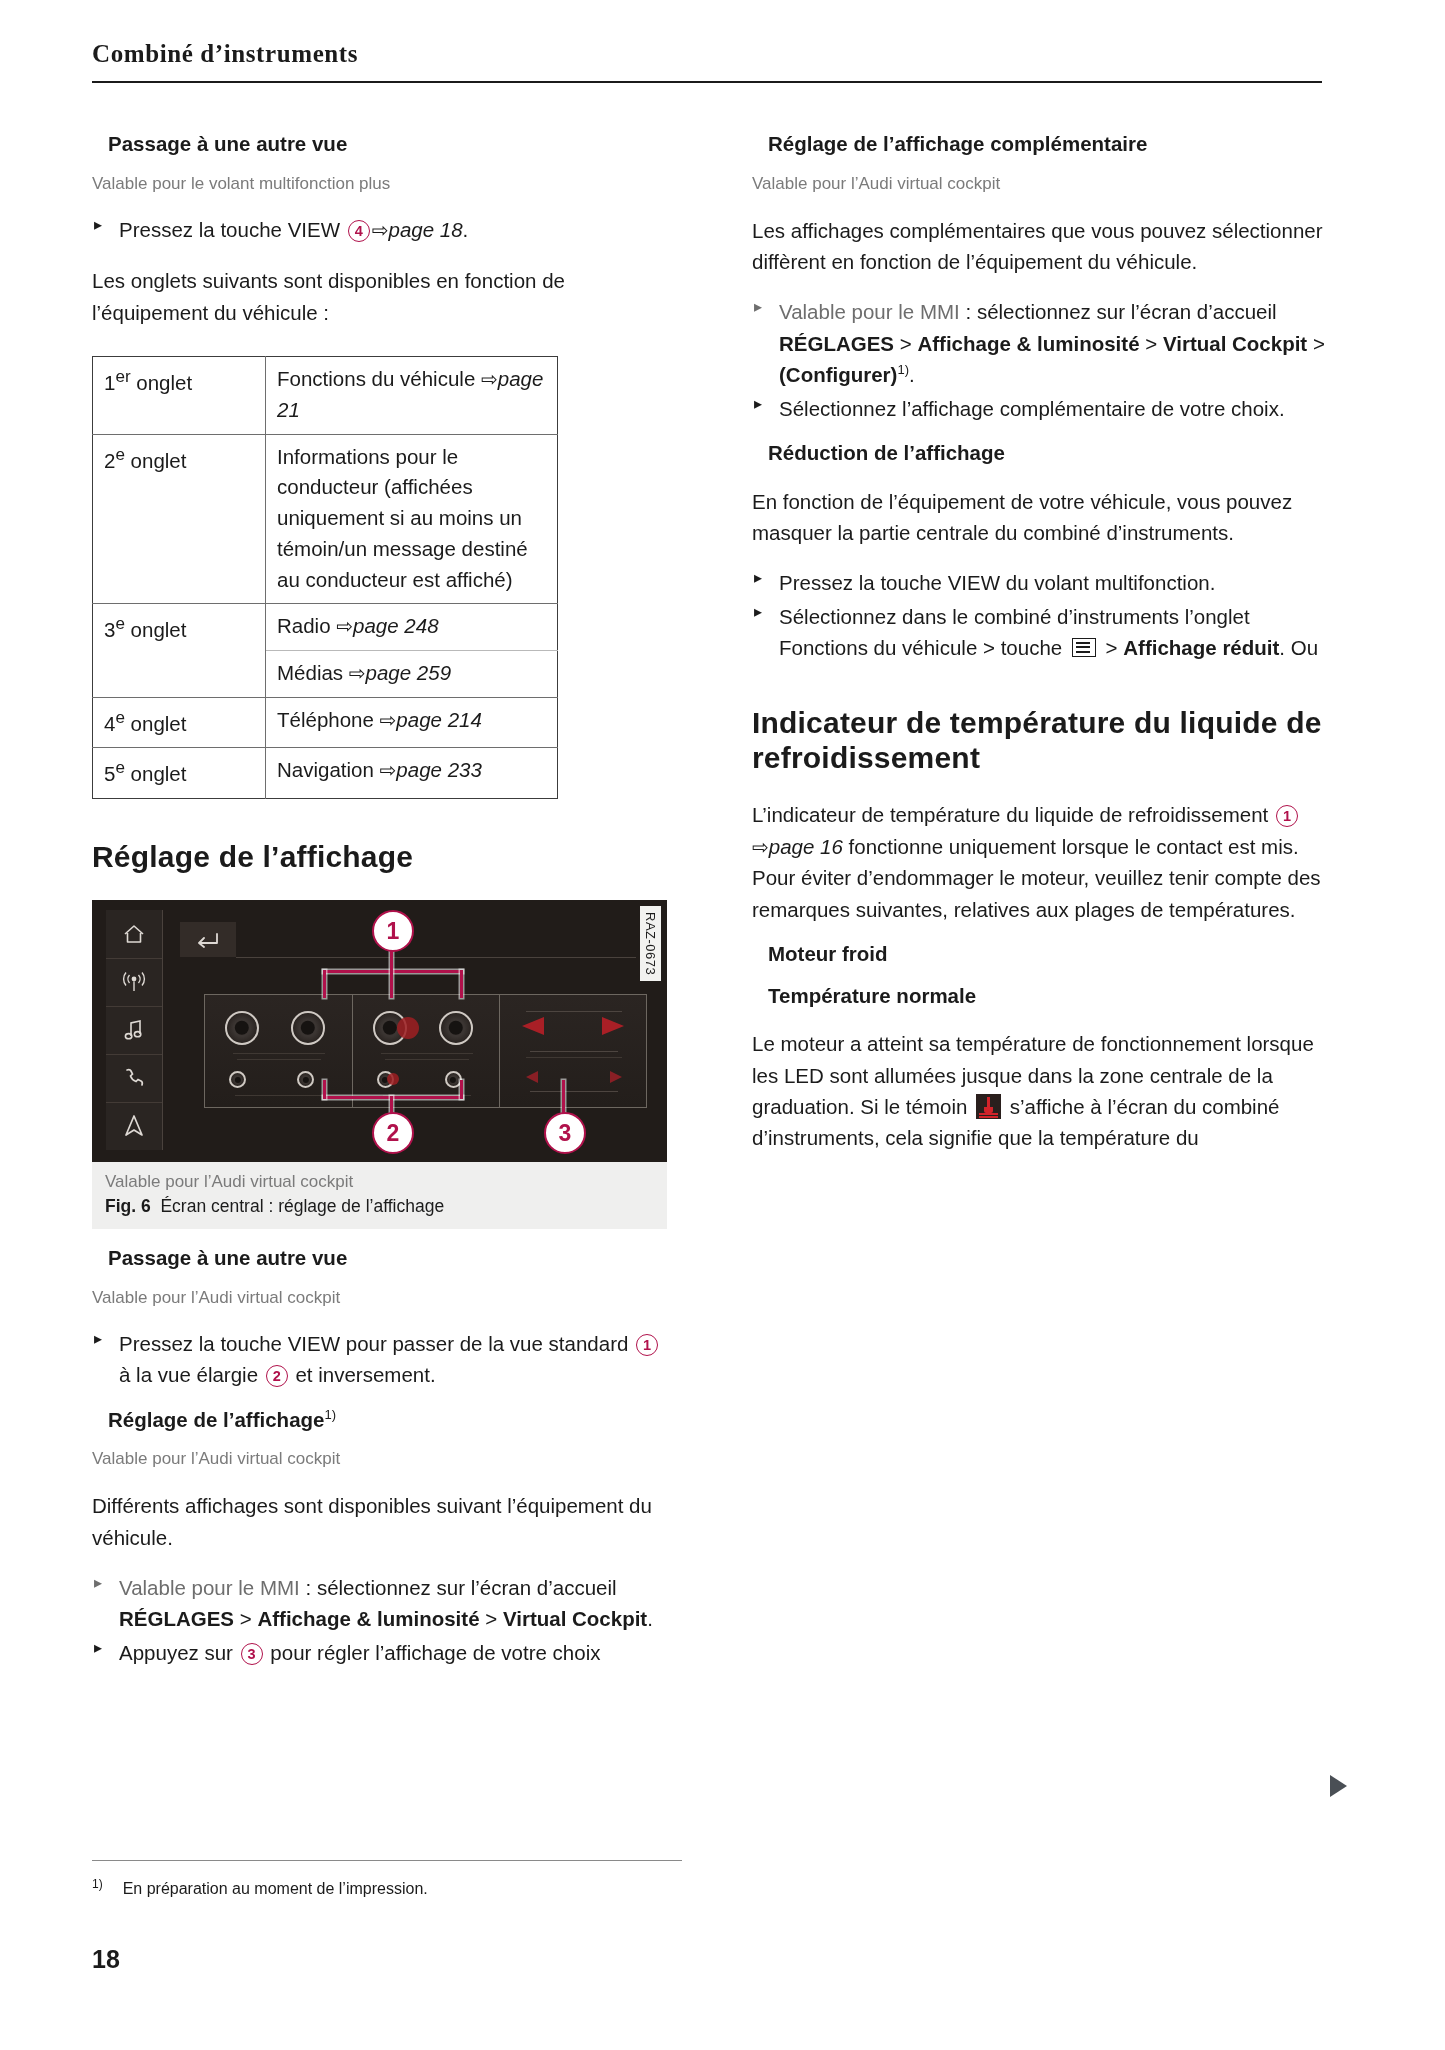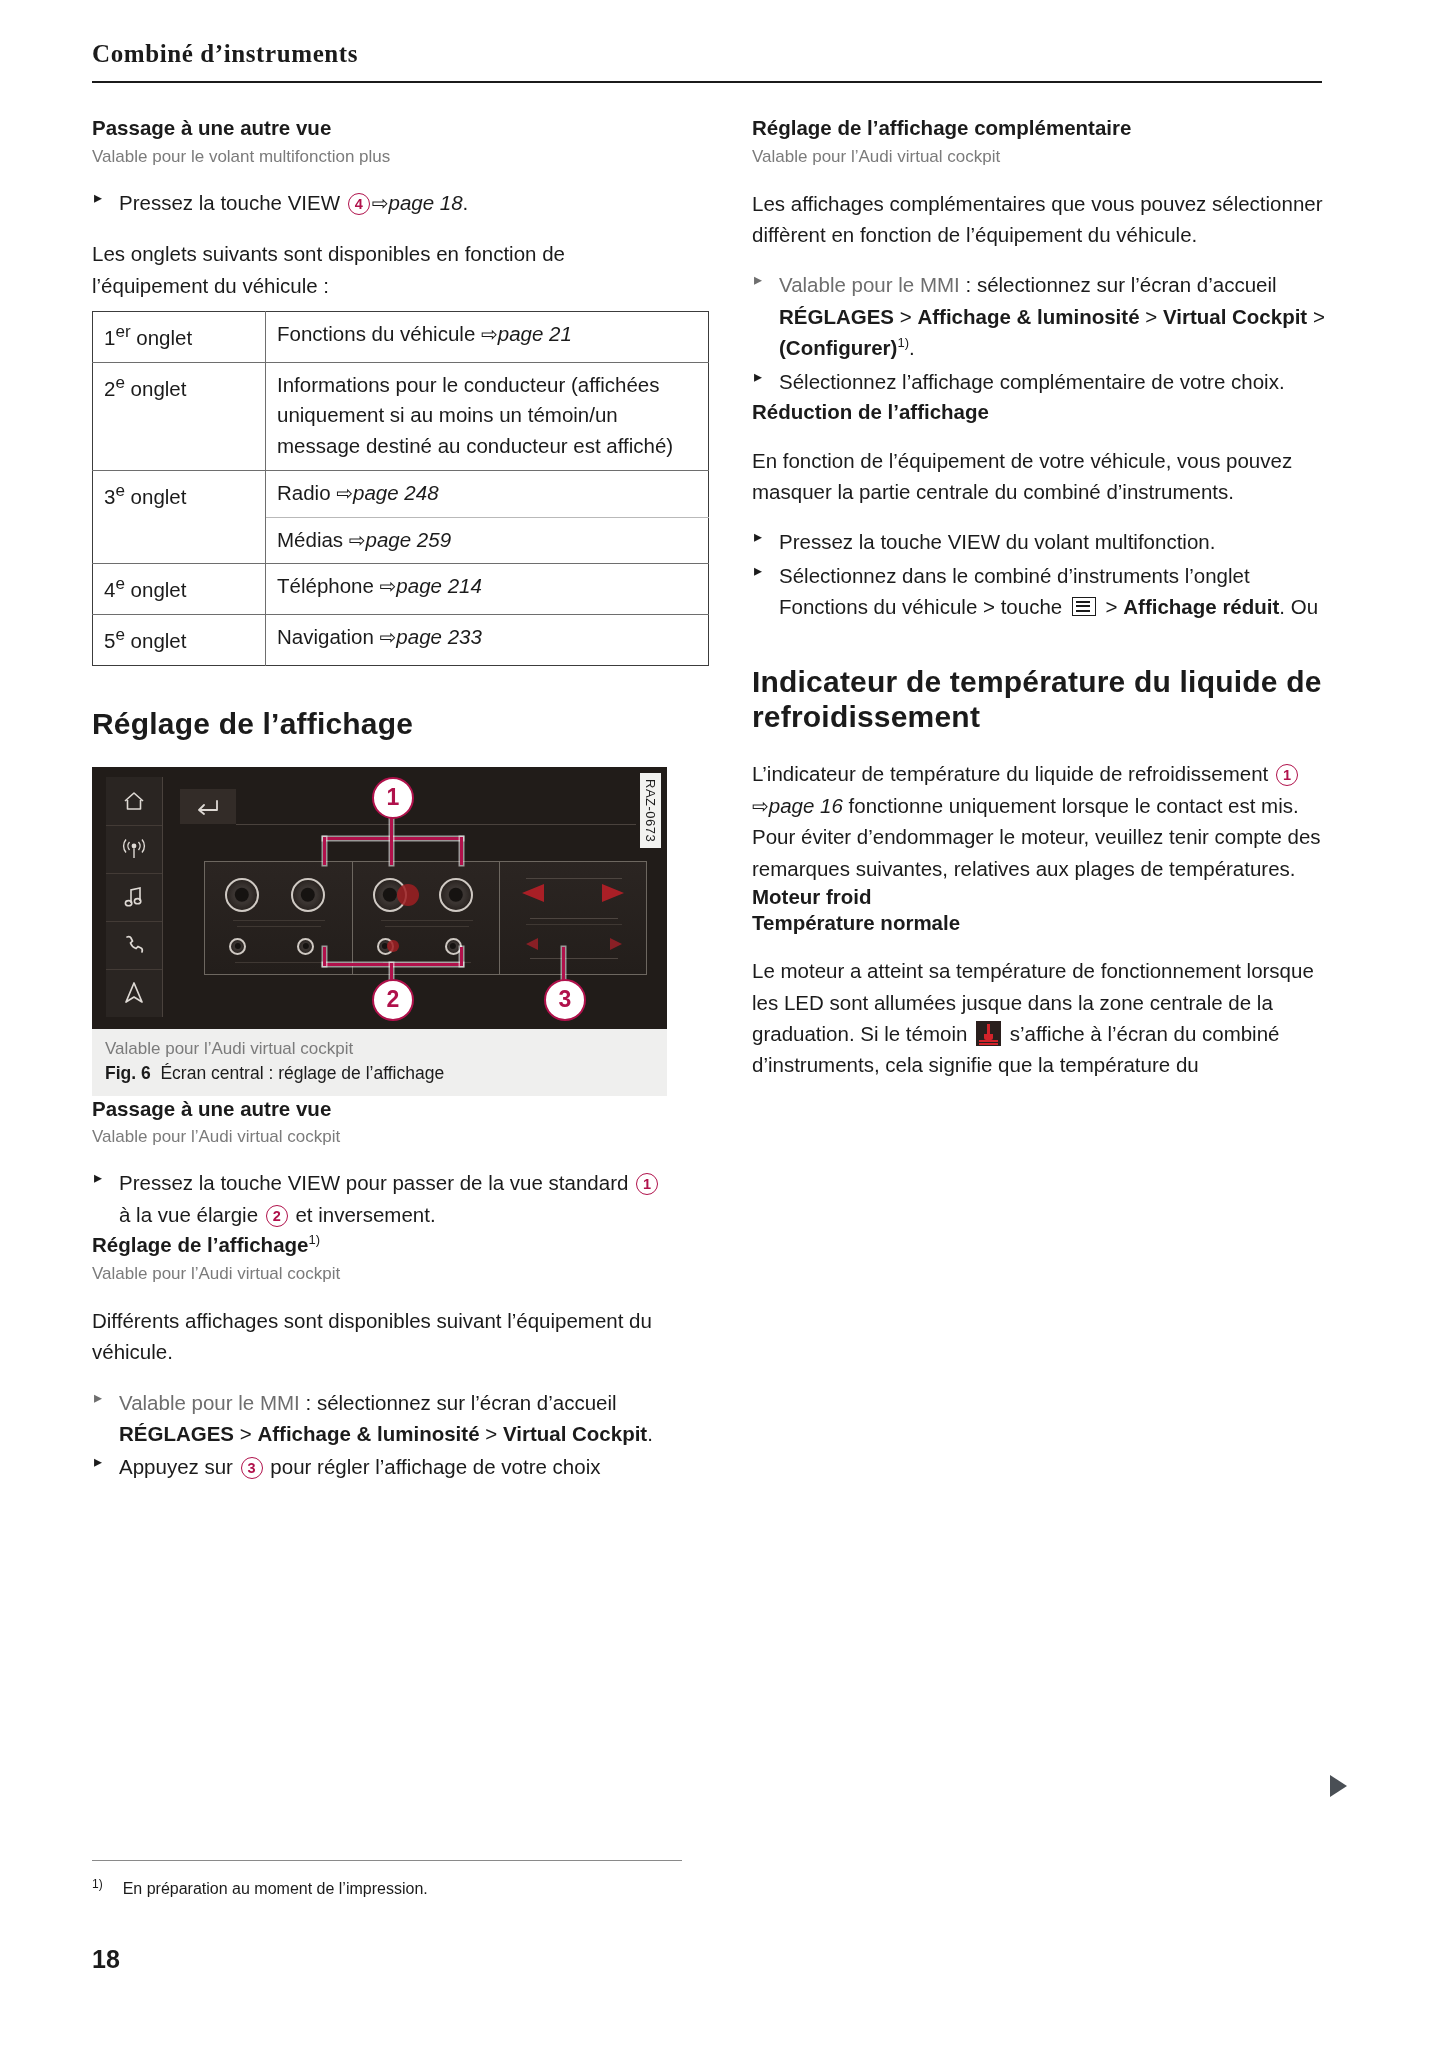--- a/index.html
+++ b/index.html
@@ -60,21 +60,21 @@
     font-size: 30px;
     font-weight: bold;
     line-height: 1.17;
     margin: 0 0 14px 0;
     letter-spacing: 0.2px;
     color: #1b1b1b;
   }
   h3.sub {
     font-size: 20.5px;
     font-weight: bold;
-    margin: 0;
+    margin: 16px;
     line-height: 1.25;
     color: #1b1b1b;
   }
   h3.sub sup {
     font-size: 13px;
     font-weight: normal;
     vertical-align: super;
     line-height: 0;
   }
   .valable {
@@ -189,22 +189,22 @@
     left: 3px;
     width: 19px; height: 2px;
     background: #d2232a;
   }
   .coolicon .w1 { top: 19px; }
   .coolicon .w2 { top: 22px; }
 
   
   table.onglets {
     border-collapse: collapse;
-    margin-top: 10px;
-    width: 617px;
+    margin-top: 28px;
+    width: 466px;
     table-layout: fixed;
   }
   table.onglets td {
     font-size: 20.5px;
     line-height: 1.5;
     padding: 7px 11px 8px 11px;
     vertical-align: top;
     color: #1b1b1b;
   }
   table.onglets td.k { width: 150px; }

